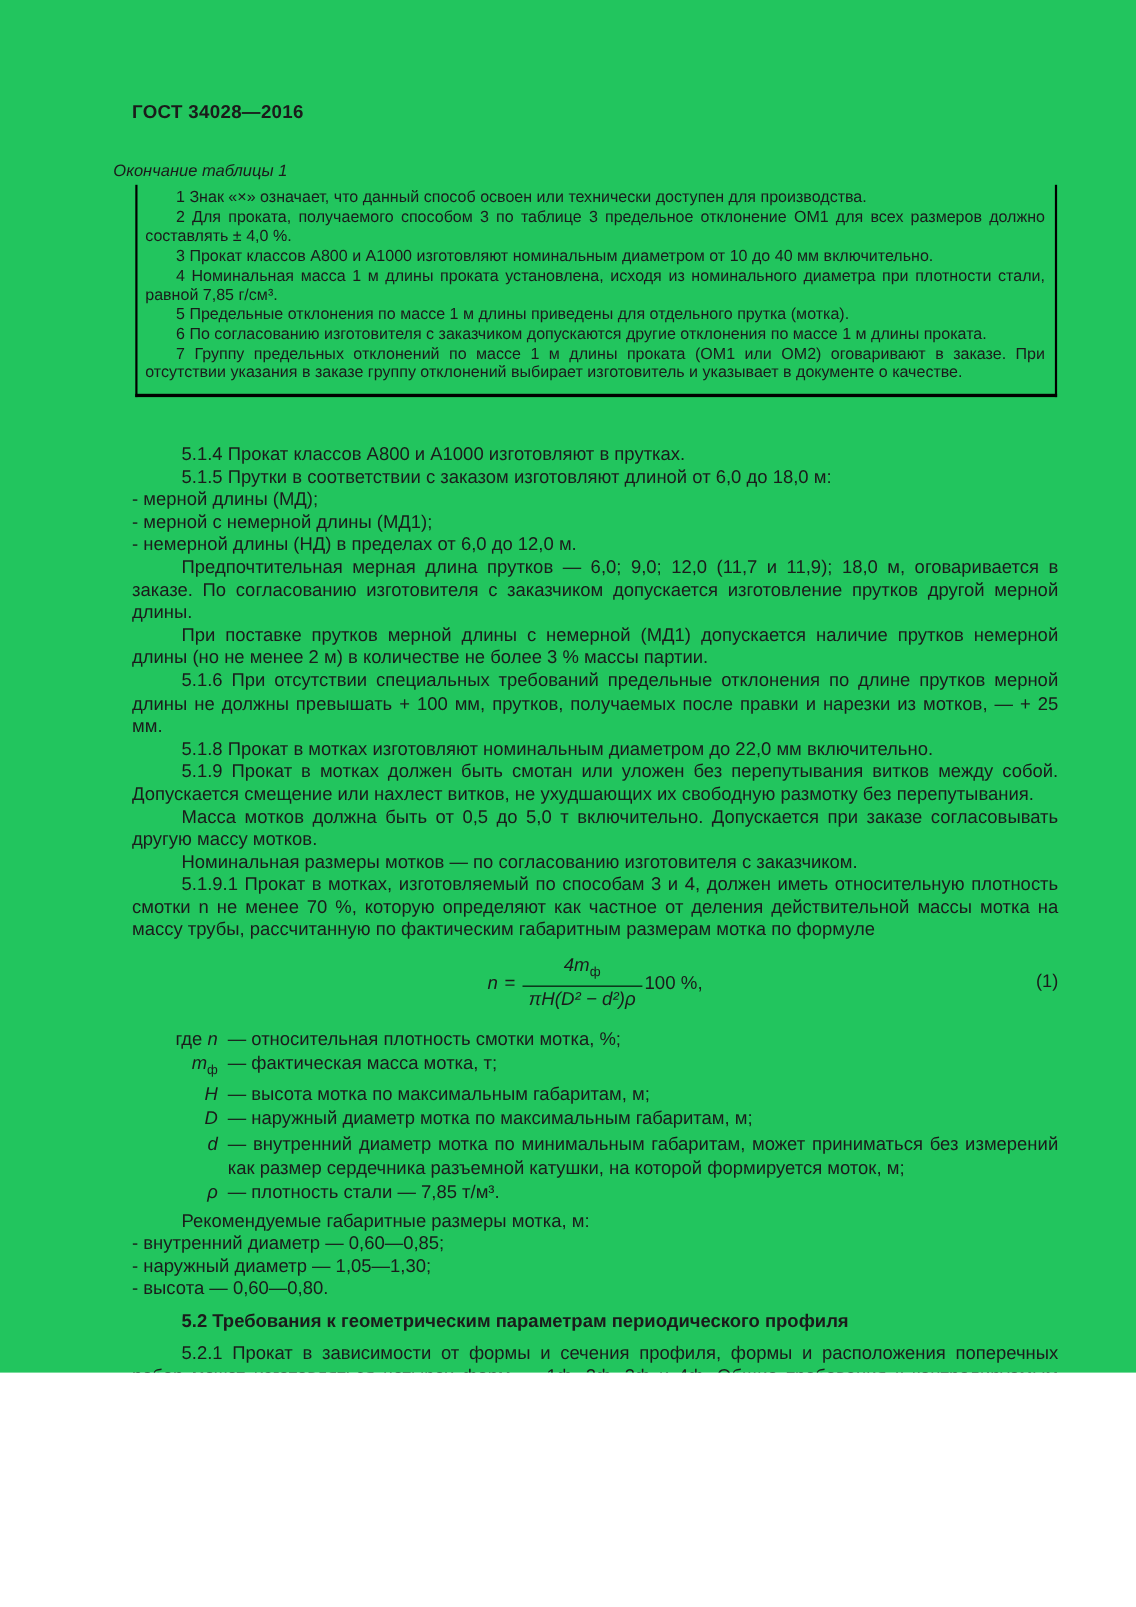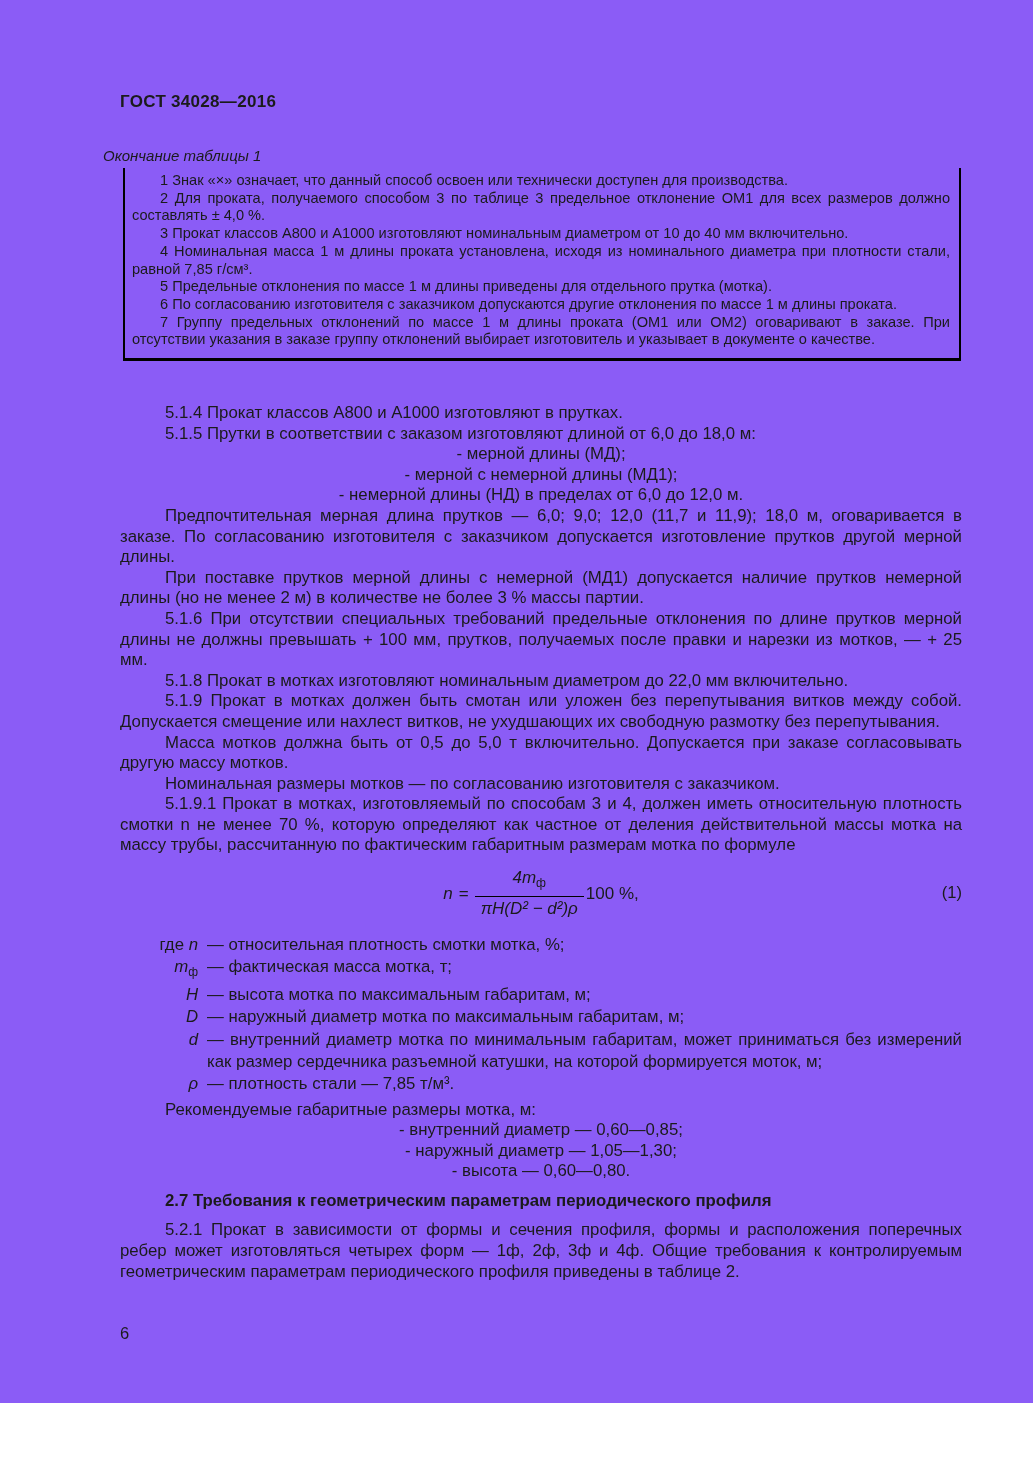--- a/index.html
+++ b/index.html
@@ -1,20 +1,20 @@
 <!DOCTYPE html>
 <html lang="ru"><head>
 <meta charset="utf-8">
 <style>
   * { margin:0; padding:0; box-sizing:border-box; }
   html,body { background:#ffffff; }
   .page {
     position:relative;
-    width:1033px; height:1403px;
-    background:#8b5cf6;
+    width:1033px; height:1248px;
+    background:#22c55e;
     color:#1b1b1b;
     font-family:"Liberation Sans", sans-serif;
     overflow:hidden;
   }
   .doc-header {
     position:absolute; left:120px; top:92px;
     font-size:17px; font-weight:bold; letter-spacing:.3px;
   }
   .table-caption {
     position:absolute; left:103px; top:147px;
@@ -28,21 +28,21 @@
     padding:4px 9px 9px 7px;
     font-size:14.6px; line-height:17.7px;
   }
   .notes-box p { text-indent:28px; text-align:justify; }
   .notes-title { text-indent:28px; }
   .body-text {
     position:absolute; left:120px; top:403px; width:842px;
     font-size:16.8px; line-height:20.6px;
   }
   .p-ind { text-indent:45px; text-align:justify; }
-  .p-flush { text-indent:0;text-align:center; }
+  .p-flush { text-indent:0; }
   .sec-heading { font-weight:bold; text-indent:45px; margin:9px 0 9px 0; }
   .formula-row {
     position:relative; height:64px; margin:6px 0 8px 0;
     display:flex; align-items:center; justify-content:center;
   }
   .formula-core { display:flex; align-items:center; font-size:17px; }
   .f-var { font-style:italic; }
   .f-eq { padding:0 6px; }
   .frac { display:inline-block; text-align:center; vertical-align:middle; }
   .frac .num { display:block; padding:0 6px 2px 6px; }
@@ -131,20 +131,20 @@
         <span class="def-term"><i>ρ</i></span>
         <span class="def-text">— плотность стали — 7,85 т/м³.</span>
       </div>
     </div>
 
     <p class="p-ind">Рекомендуемые габаритные размеры мотка, м:</p>
     <p class="p-flush">- внутренний диаметр — 0,60—0,85;</p>
     <p class="p-flush">- наружный диаметр — 1,05—1,30;</p>
     <p class="p-flush">- высота — 0,60—0,80.</p>
 
-    <p class="sec-heading">2.7 Требования к геометрическим параметрам периодического профиля</p>
+    <p class="sec-heading">5.2 Требования к геометрическим параметрам периодического профиля</p>
 
     <p class="p-ind">5.2.1 Прокат в зависимости от формы и сечения профиля, формы и расположения поперечных ребер может изготовляться четырех форм — 1ф, 2ф, 3ф и 4ф. Общие требования к контролируемым геометрическим параметрам периодического профиля приведены в таблице 2.</p>
   </div>
 
   <div class="page-number">6</div>
 
 </div>
 
 </body></html>

